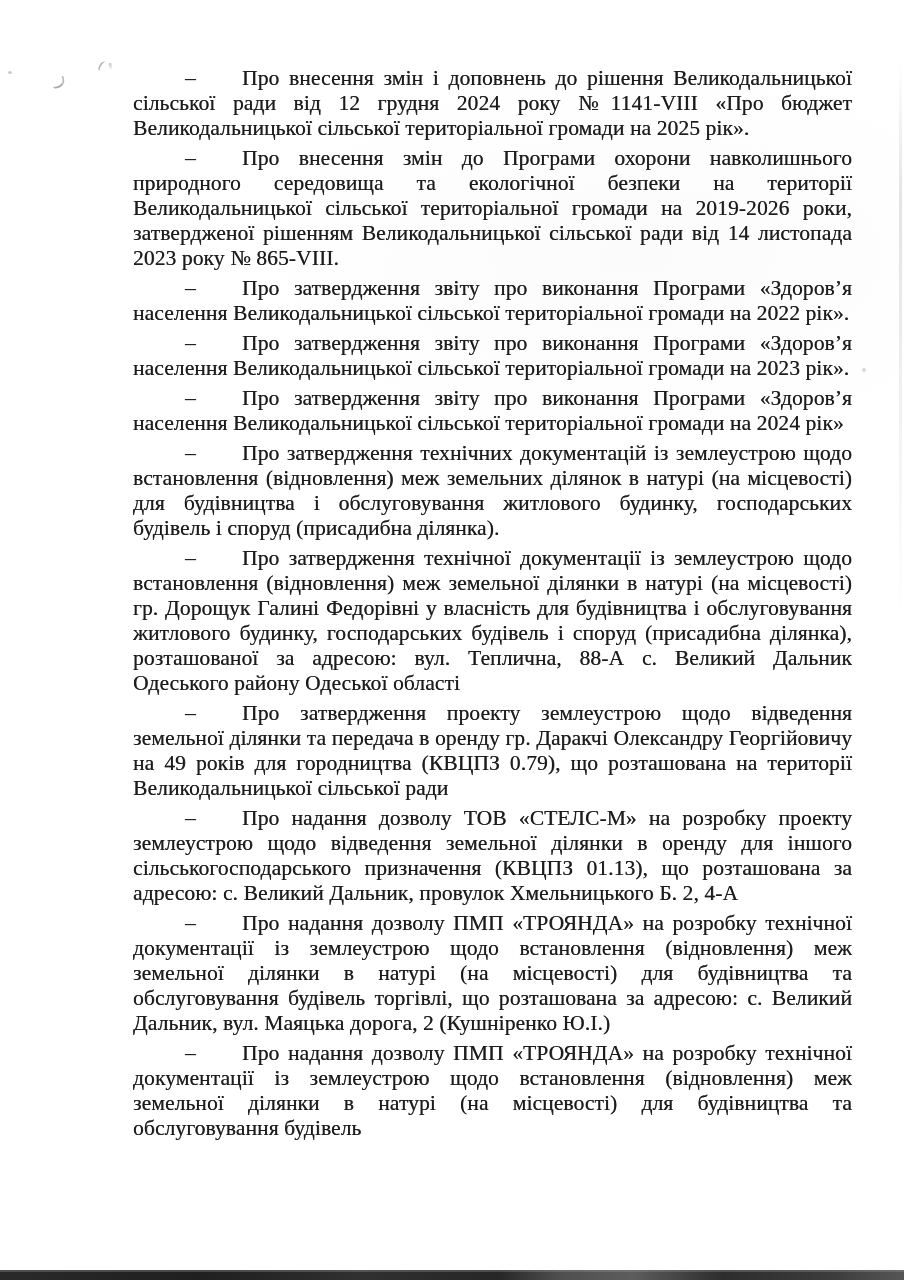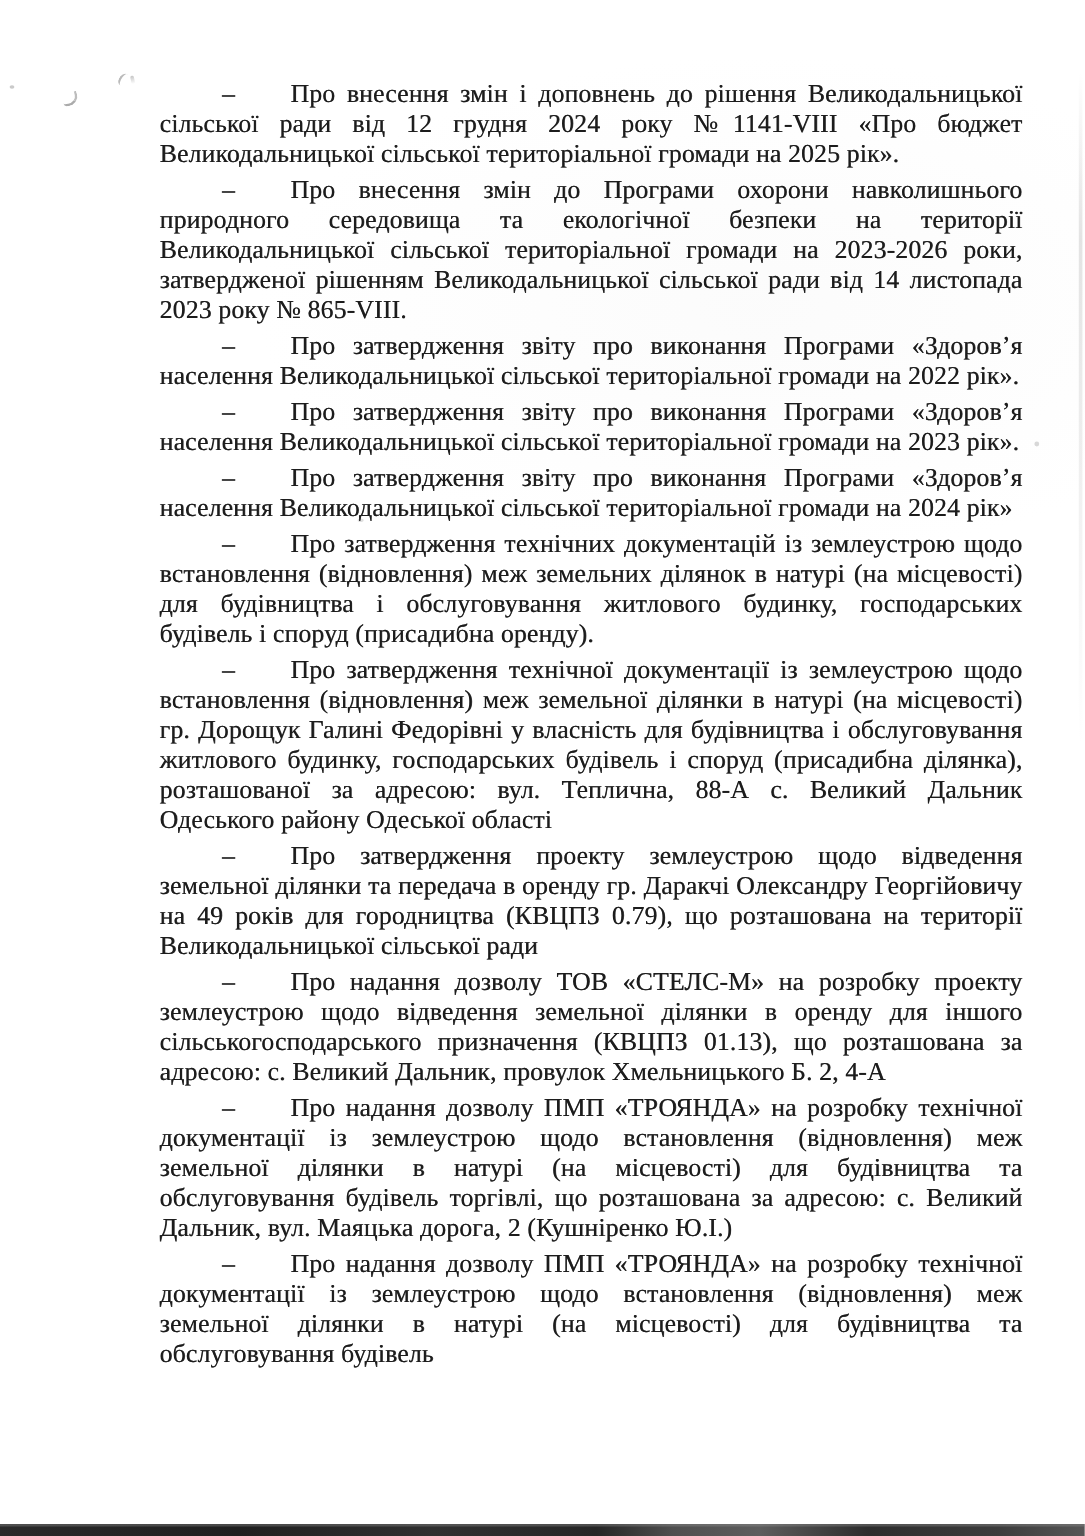--- a/index.html
+++ b/index.html
@@ -112,30 +112,30 @@
   <span class="smudge smudge-a"></span>
   <span class="smudge smudge-b"></span>
   <span class="smudge smudge-c"></span>
   <span class="smudge smudge-d"></span>
   <span class="smudge speck-a"></span>
   <span class="smudge speck-b"></span>
 
   <main class="textblock" id="agenda-list">
   <p class="para"><span class="dash">–</span><span class="ptext">Про внесення змін і доповнень до рішення Великодальницької сільської ради від 12 грудня 2024 року №1141-VIII «Про бюджет Великодальницької сільської територіальної громади на 2025 рік».</span></p>
 
-  <p class="para"><span class="dash">–</span><span class="ptext">Про внесення змін до Програми охорони навколишнього природного середовища та екологічної безпеки на території Великодальницької сільської територіальної громади на 2023-2026 роки, затвердженої рішенням Великодальницької сільської ради від 14 листопада 2023 року № 865-VIII.</span></p>
+  <p class="para"><span class="dash">–</span><span class="ptext">Про внесення змін до Програми охорони навколишнього природного середовища та екологічної безпеки на території Великодальницької сільської територіальної громади на 2019-2026 роки, затвердженої рішенням Великодальницької сільської ради від 14 листопада 2023 року № 865-VIII.</span></p>
 
 
   <p class="para"><span class="dash">–</span><span class="ptext">Про затвердження звіту про виконання Програми «Здоров’я населення Великодальницької сільської територіальної громади на 2022 рік».</span></p>
 
   <p class="para"><span class="dash">–</span><span class="ptext">Про затвердження звіту про виконання Програми «Здоров’я населення Великодальницької сільської територіальної громади на 2023 рік».</span></p>
 
   <p class="para"><span class="dash">–</span><span class="ptext">Про затвердження звіту про виконання Програми «Здоров’я населення Великодальницької сільської територіальної громади на 2024 рік»</span></p>
 
-  <p class="para"><span class="dash">–</span><span class="ptext">Про затвердження технічних документацій із землеустрою щодо встановлення (відновлення) меж земельних ділянок в натурі (на місцевості) для будівництва і обслуговування житлового будинку, господарських будівель і споруд (присадибна оренду).</span></p>
+  <p class="para"><span class="dash">–</span><span class="ptext">Про затвердження технічних документацій із землеустрою щодо встановлення (відновлення) меж земельних ділянок в натурі (на місцевості) для будівництва і обслуговування житлового будинку, господарських будівель і споруд (присадибна ділянка).</span></p>
 
   <p class="para"><span class="dash">–</span><span class="ptext">Про затвердження технічної документації із землеустрою щодо встановлення (відновлення) меж земельної ділянки в натурі (на місцевості) гр. Дорощук Галині Федорівні у власність для будівництва і обслуговування житлового будинку, господарських будівель і споруд (присадибна ділянка), розташованої за адресою: вул. Теплична, 88-А с. Великий Дальник Одеського району Одеської області</span></p>
 
   <p class="para"><span class="dash">–</span><span class="ptext">Про затвердження проекту землеустрою щодо відведення земельної ділянки та передача в оренду гр. Даракчі Олександру Георгійовичу на 49 років для городництва (КВЦПЗ 0.79), що розташована на території Великодальницької сільської ради</span></p>
 
   <p class="para"><span class="dash">–</span><span class="ptext">Про надання дозволу ТОВ «СТЕЛС-М» на розробку проекту землеустрою щодо відведення земельної ділянки в оренду для іншого сільськогосподарського призначення (КВЦПЗ 01.13), що розташована за адресою: с. Великий Дальник, провулок Хмельницького Б. 2, 4-А</span></p>
 
   <p class="para"><span class="dash">–</span><span class="ptext">Про надання дозволу ПМП «ТРОЯНДА» на розробку технічної документації із землеустрою щодо встановлення (відновлення) меж земельної ділянки в натурі (на місцевості) для будівництва та обслуговування будівель торгівлі, що розташована за адресою: с. Великий Дальник, вул. Маяцька дорога, 2 (Кушніренко Ю.І.)</span></p>
 
   <p class="para"><span class="dash">–</span><span class="ptext">Про надання дозволу ПМП «ТРОЯНДА» на розробку технічної документації із землеустрою щодо встановлення (відновлення) меж земельної ділянки в натурі (на місцевості) для будівництва та обслуговування будівель</span></p>

